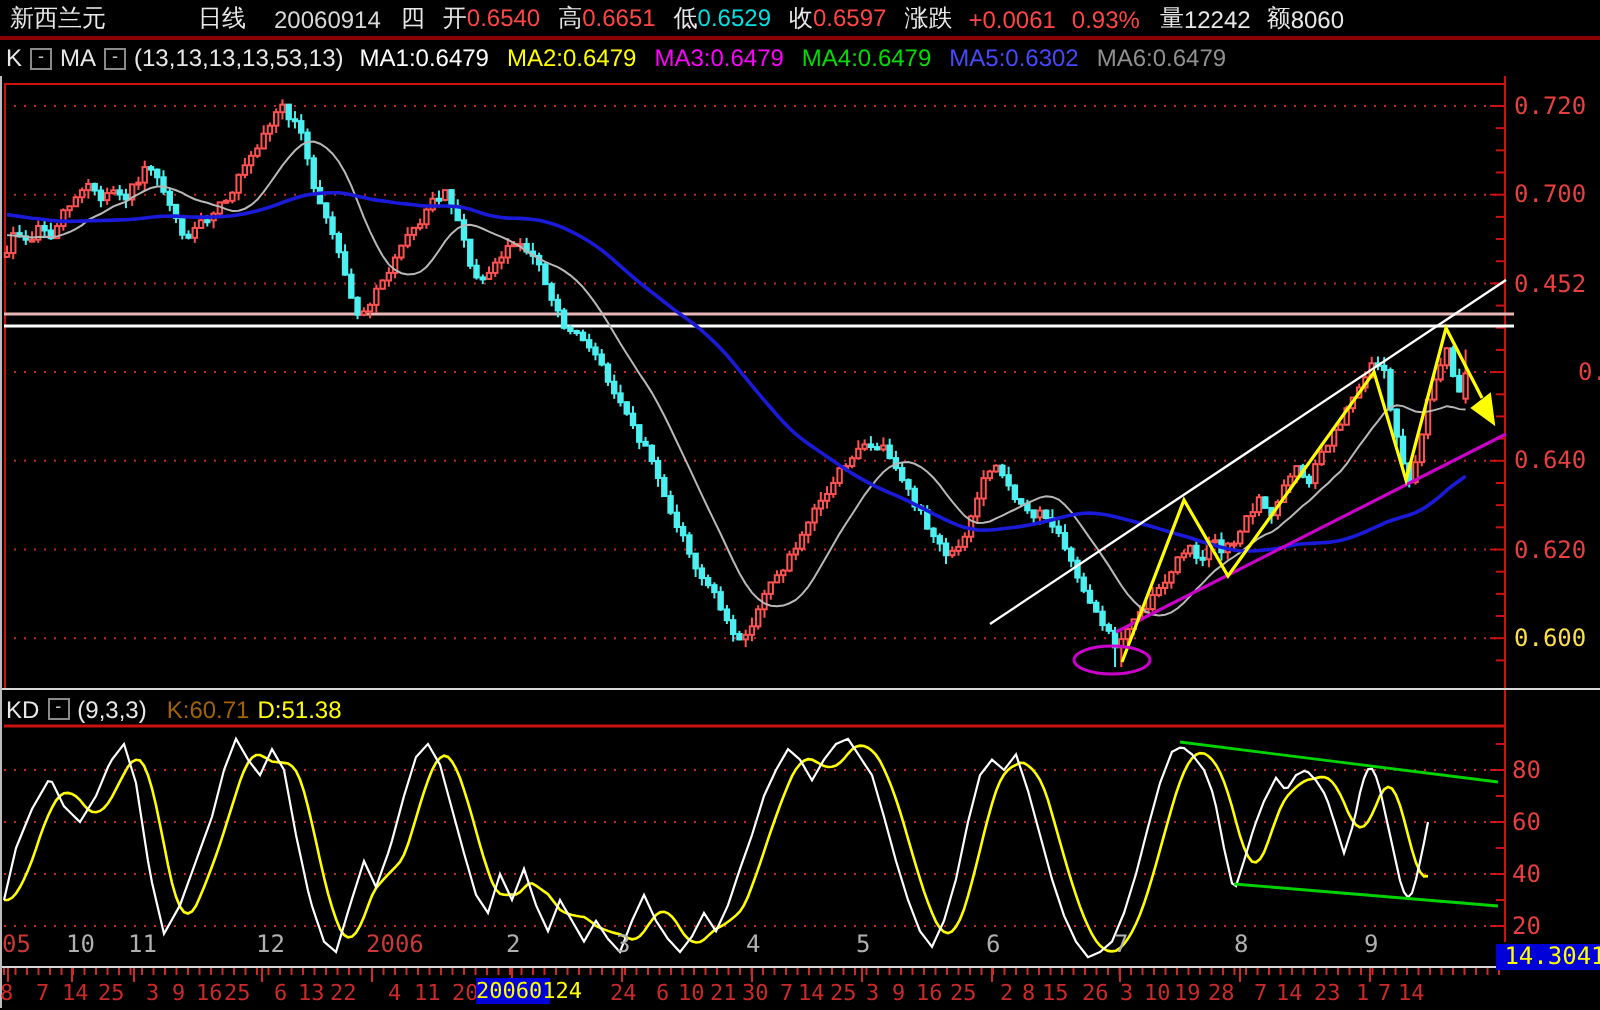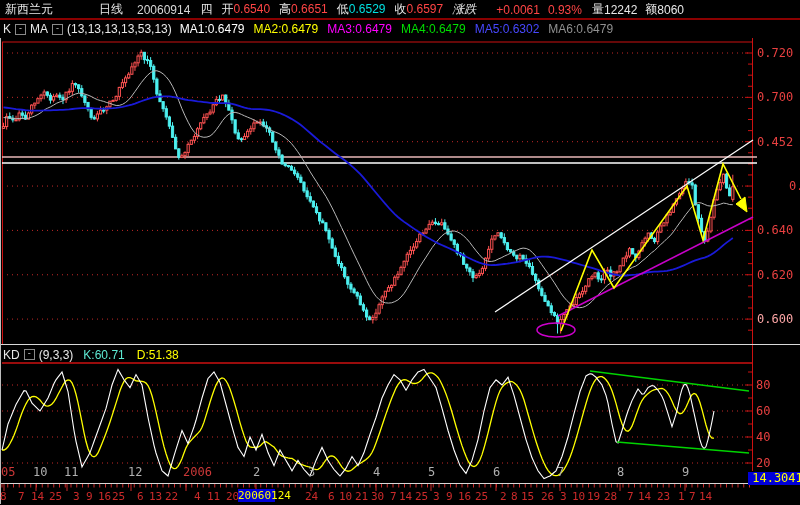--- a/index.html
+++ b/index.html
@@ -23,21 +23,21 @@
 <body>
 
 <div id="app">
 
   <div id="topbar" class="hrow">
     <span style="margin-right:14px;">新西兰元</span>
     <span style="margin-right:14px;margin-left:32px;">日线</span>
     <span style="margin-right:10px;color:#d8d8d8;">20060914</span>
     <span style="margin-right:9px;">四</span>
     <span id="ohlcFields"><span>开</span><span style="color: rgb(255, 69, 69); margin-right: 9px;">0.6540</span><span>高</span><span style="color: rgb(255, 69, 69); margin-right: 9px;">0.6651</span><span>低</span><span style="color: rgb(0, 224, 224); margin-right: 9px;">0.6529</span><span>收</span><span style="color: rgb(255, 69, 69); margin-right: 9px;">0.6597</span></span>
-    <span style="margin-right:20px;font-style:italic;">涨跌</span>
+    <span style="margin-right:8px;">涨跌</span>
     <span style="color:#ff4545;margin-right:8px;">+0.0061</span>
     <span style="color:#ff4545;margin-right:10px;">0.93%</span>
     <span>量</span>
     <span style="margin-right:8px;">12242</span>
     <span>额</span>
     <span>8060</span>
   </div>
 
   <div id="maRow" class="hrow">
     <span>K</span>
@@ -45,21 +45,21 @@
     <span>MA</span>
     <span class="minibox">-</span>
     <span style="margin-right:8px;">(13,13,13,13,53,13)</span>
     <span id="maValues"><span style="color: rgb(255, 255, 255); margin-right: 9px;">MA1:0.6479</span><span style="color: rgb(255, 255, 0); margin-right: 9px;">MA2:0.6479</span><span style="color: rgb(255, 0, 255); margin-right: 9px;">MA3:0.6479</span><span style="color: rgb(0, 221, 0); margin-right: 9px;">MA4:0.6479</span><span style="color: rgb(72, 72, 255); margin-right: 9px;">MA5:0.6302</span><span style="color: rgb(144, 144, 144); margin-right: 9px;">MA6:0.6479</span></span>
   </div>
 
   <div id="kdRow" class="hrow">
     <span>KD</span>
     <span class="minibox">-</span>
     <span style="margin-right:10px;">(9,3,3)</span>
-    <span style="margin-right: 12px; color: #5eead4;">K:60.71</span>
+    <span style="margin-right: 4px; color: #a16207;">K:60.71</span>
     <span style="color: rgb(255, 255, 0);">D:51.38</span>
   </div>
 
   <svg id="svg" width="800" height="505">
       <g>
         <line x1="2" y1="53" x2="752" y2="53" stroke="#c22828" stroke-width="1" stroke-dasharray="1 4"></line>
         <line x1="2" y1="97.35000000000004" x2="752" y2="97.35000000000004" stroke="#c22828" stroke-width="1" stroke-dasharray="1 4"></line>
         <line x1="2" y1="141.69999999999982" x2="752" y2="141.69999999999982" stroke="#c22828" stroke-width="1" stroke-dasharray="1 4"></line>
         <line x1="2" y1="186.04999999999987" x2="752" y2="186.04999999999987" stroke="#c22828" stroke-width="1" stroke-dasharray="1 4"></line>
         <line x1="2" y1="230.39999999999992" x2="752" y2="230.39999999999992" stroke="#c22828" stroke-width="1" stroke-dasharray="1 4"></line>
@@ -756,21 +756,21 @@
       </g>
     </svg>
 
   <div id="labels">
       <div class="lbl" style="left: 757px; top: 47px; color: rgb(232, 64, 64);">0.720</div>
       <div class="lbl" style="left: 757px; top: 91.35px; color: rgb(232, 64, 64);">0.700</div>
       <div class="lbl" style="left: 757px; top: 135.7px; color: rgb(232, 64, 64);">0.452</div>
       <div class="lbl" style="left: 789px; top: 180.05px; color: rgb(232, 64, 64);">0.660</div>
       <div class="lbl" style="left: 757px; top: 224.4px; color: rgb(232, 64, 64);">0.640</div>
       <div class="lbl" style="left: 757px; top: 268.75px; color: rgb(232, 64, 64);">0.620</div>
-      <div class="lbl" style="left: 757px; top: 313.1px; color: #fca5a5;">0.600</div>
+      <div class="lbl" style="left: 757px; top: 313.1px; color: #fde047;">0.600</div>
       <div class="lbl" style="left: 756px; top: 379px; color: rgb(232, 64, 64);">80</div>
       <div class="lbl" style="left: 756px; top: 405px; color: rgb(232, 64, 64);">60</div>
       <div class="lbl" style="left: 756px; top: 431px; color: rgb(232, 64, 64);">40</div>
       <div class="lbl" style="left: 756px; top: 457px; color: rgb(232, 64, 64);">20</div>
       <div class="lbl" style="left: 1px; top: 466px; color: rgb(204, 56, 56);">05</div>
       <div class="lbl" style="left: 33px; top: 466px; color: rgb(176, 176, 176);">10</div>
       <div class="lbl" style="left: 64px; top: 466px; color: rgb(176, 176, 176);">11</div>
       <div class="lbl" style="left: 128px; top: 466px; color: rgb(176, 176, 176);">12</div>
       <div class="lbl" style="left: 183px; top: 466px; color: rgb(204, 56, 56);">2006</div>
       <div class="lbl" style="left: 253px; top: 466px; color: rgb(176, 176, 176);">2</div>

